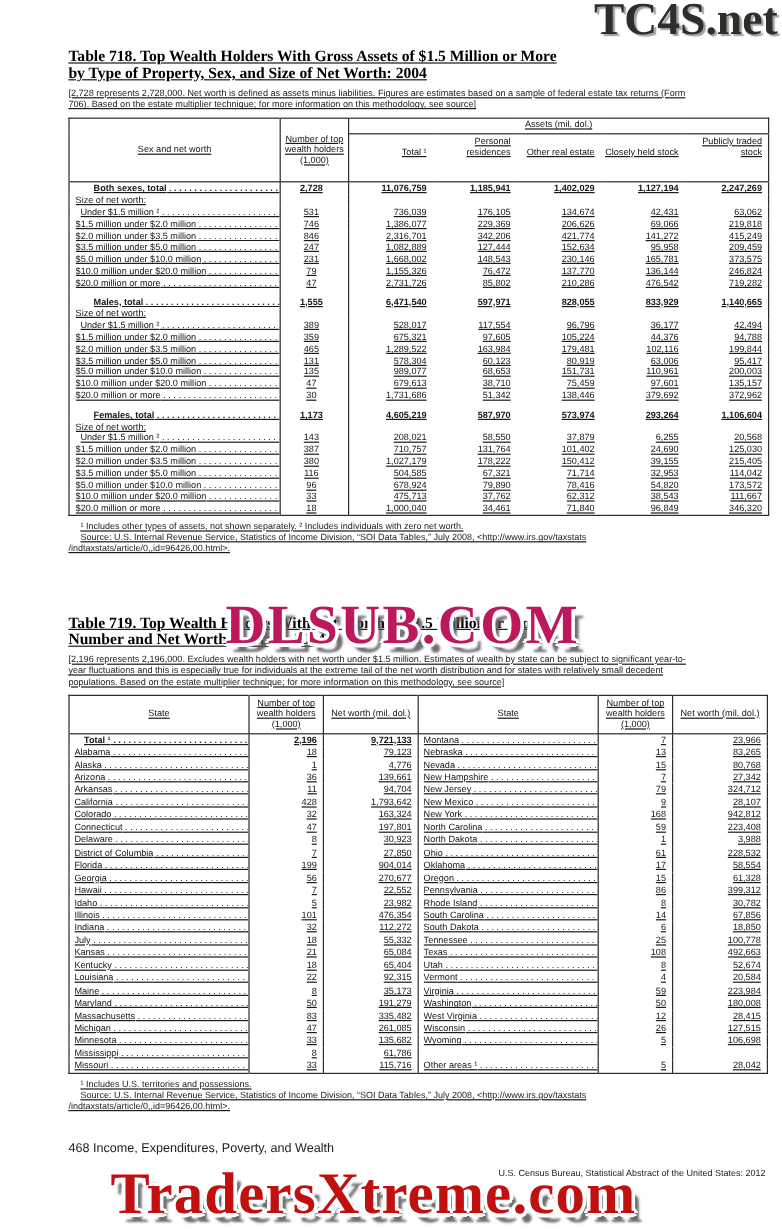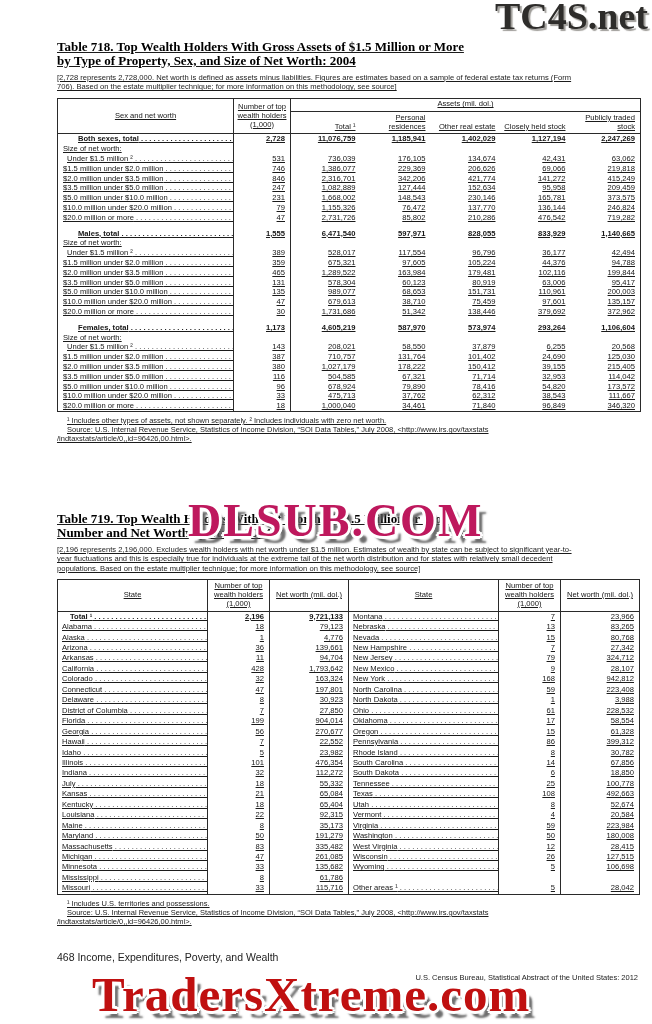--- a/index.html
+++ b/index.html
@@ -16,27 +16,27 @@
 
   table{border-collapse:collapse;table-layout:fixed;width:583px;margin-top:6px;
         border:1px solid #2a2a2a;}
   th,td{font-size:7.6px;font-weight:normal;padding:0;color:#151515;}
   th{line-height:8.8px;}
 
   
   .t718 .stub-h{border-right:1px solid #2a2a2a;border-bottom:1px solid #2a2a2a;text-align:center;vertical-align:middle;}
   .t718 .num-h{border-right:1px solid #2a2a2a;border-bottom:1px solid #2a2a2a;text-align:center;vertical-align:middle;padding:2px 3px;}
   .t718 .grp-h{border-bottom:1px solid #2a2a2a;text-align:center;vertical-align:middle;height:13px;}
-  .t718 .sub-h{border-bottom:1px solid #2a2a2a;text-align:right;vertical-align:bottom;padding:2px 5px 2px 2px;}
+  .t718 .sub-h{border-bottom:1px solid #2a2a2a;text-align:right;vertical-align:bottom;padding:2px 5px 20px 2px;}
   .t718 td{line-height:9.8px;vertical-align:bottom;}
   .t718 .stub{border-right:1px solid #2a2a2a;padding-left:5px;}
   .t718 .stub.total{padding-left:20px;}
   .t718 .stub.ind1{padding-left:9px;}
   .t718 .num{text-align:right;padding-right:5px;}
-  .t718 .holders{border-right:1px solid #2a2a2a;}
+  .t718 .holders{border-right:1px solid #2a2a2a;text-align:center;}
   tr.bold td{font-weight:bold;}
   tr.gap td{padding-top:6px;}
 
   
   .t719 th{border-bottom:1px solid #2a2a2a;border-right:1px solid #2a2a2a;text-align:center;vertical-align:middle;padding:2px 2px;}
   .t719 th.last{border-right:0;}
   .t719 td{line-height:10.45px;vertical-align:bottom;}
   .t719 .stub{border-right:1px solid #2a2a2a;padding-left:4px;}
   .t719 .stub.indT{padding-left:12px;}
   .t719 .holders{border-right:1px solid #2a2a2a;text-align:right;padding-right:8px;}

